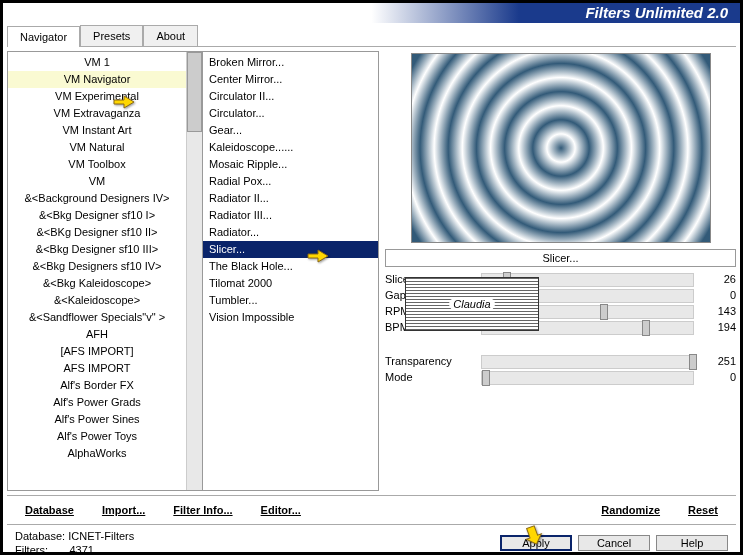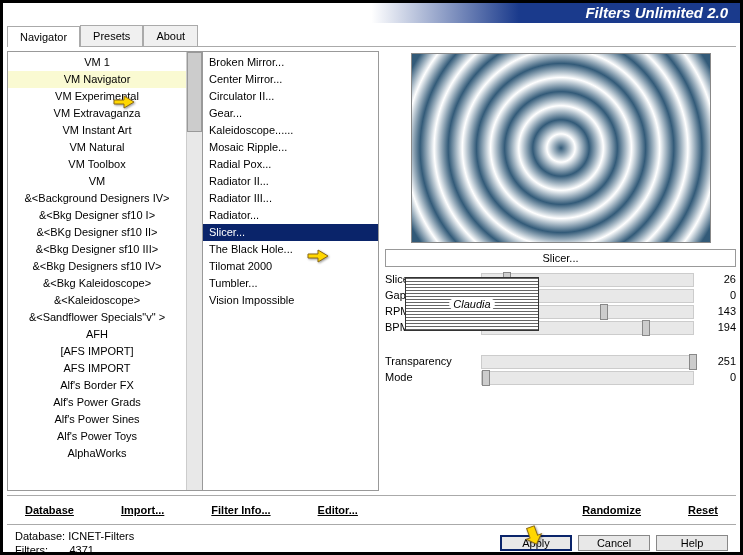--- a/index.html
+++ b/index.html
@@ -29,21 +29,21 @@
 .preview { width: 300px; height: 190px; border: 1px solid #888; margin: 0 auto 4px auto; background: radial-gradient(circle at center, #325a78 0%, #fff 8%, #325a78 16%, #fff 24%, #325a78 32%, #fff 40%, #325a78 48%, #fff 56%, #325a78 64%, #fff 72%, #325a78 80%, #fff 88%, #325a78 96%); position: relative; overflow: hidden; }
 .filtername { text-align: center; padding: 2px; border: 1px solid #999; margin: 2px 0 6px 0; }
 .params { flex: 1; }
 .param { display: flex; align-items: flex-start; margin-bottom: 2px; gap: 6px; }
 .param .lbl { width: 90px; }
 .param .slider { flex: 1; height: 14px; background: #e8e8e8; position: relative; border: 1px solid #ccc; }
 .param .thumb { position: absolute; width: 8px; height: 16px; background: #ccc; border: 1px solid #888; top: -2px; }
 .param .val { width: 36px; text-align: right; }
 .spacer { height: 18px; }
 
-.toolbar { display: flex; border-top: 1px solid #aaa; padding: 6px 4px; margin: 0 4px; gap: 19px; }
+.toolbar { display: flex; border-top: 1px solid #aaa; padding: 6px 4px; margin: 0 4px; }
 .toolbar .tb { padding: 2px 14px; font-weight: bold; cursor: pointer; text-decoration: underline; }
 .toolbar .gap { flex: 1; }
 
 .footer { display: flex; align-items: center; padding: 4px 8px; border-top: 1px solid #aaa; margin: 0 4px; }
 .footer .info { line-height: 14px; }
 .footer .gap { flex: 1; }
 .footer button { width: 72px; height: 16px; margin-left: 6px; background: #e8e8e8; border: 1px solid #888; cursor: pointer; }
 .footer button.primary { border: 2px solid #0a246a; }
 
 .pointer { position: absolute; width: 24px; height: 20px; pointer-events: none; z-index: 100; }
@@ -95,20 +95,21 @@
     <div class="scrollbar">
       <div class="scrollthumb"></div>
     </div>
   </div>
 
   <div class="col2">
     <div class="list2" id="filtlist">
         <div class="item">Broken Mirror...</div>
         <div class="item">Center Mirror...</div>
         <div class="item">Circulator II...</div>
+        <div class="item">Circulator...</div>
         <div class="item">Gear...</div>
         <div class="item">Kaleidoscope......</div>
         <div class="item">Mosaic Ripple...</div>
         <div class="item">Radial Pox...</div>
         <div class="item">Radiator II...</div>
         <div class="item">Radiator III...</div>
         <div class="item">Radiator...</div>
         <div class="item selected">Slicer...</div>
         <div class="item">The Black Hole...</div>
         <div class="item">Tilomat 2000</div>

